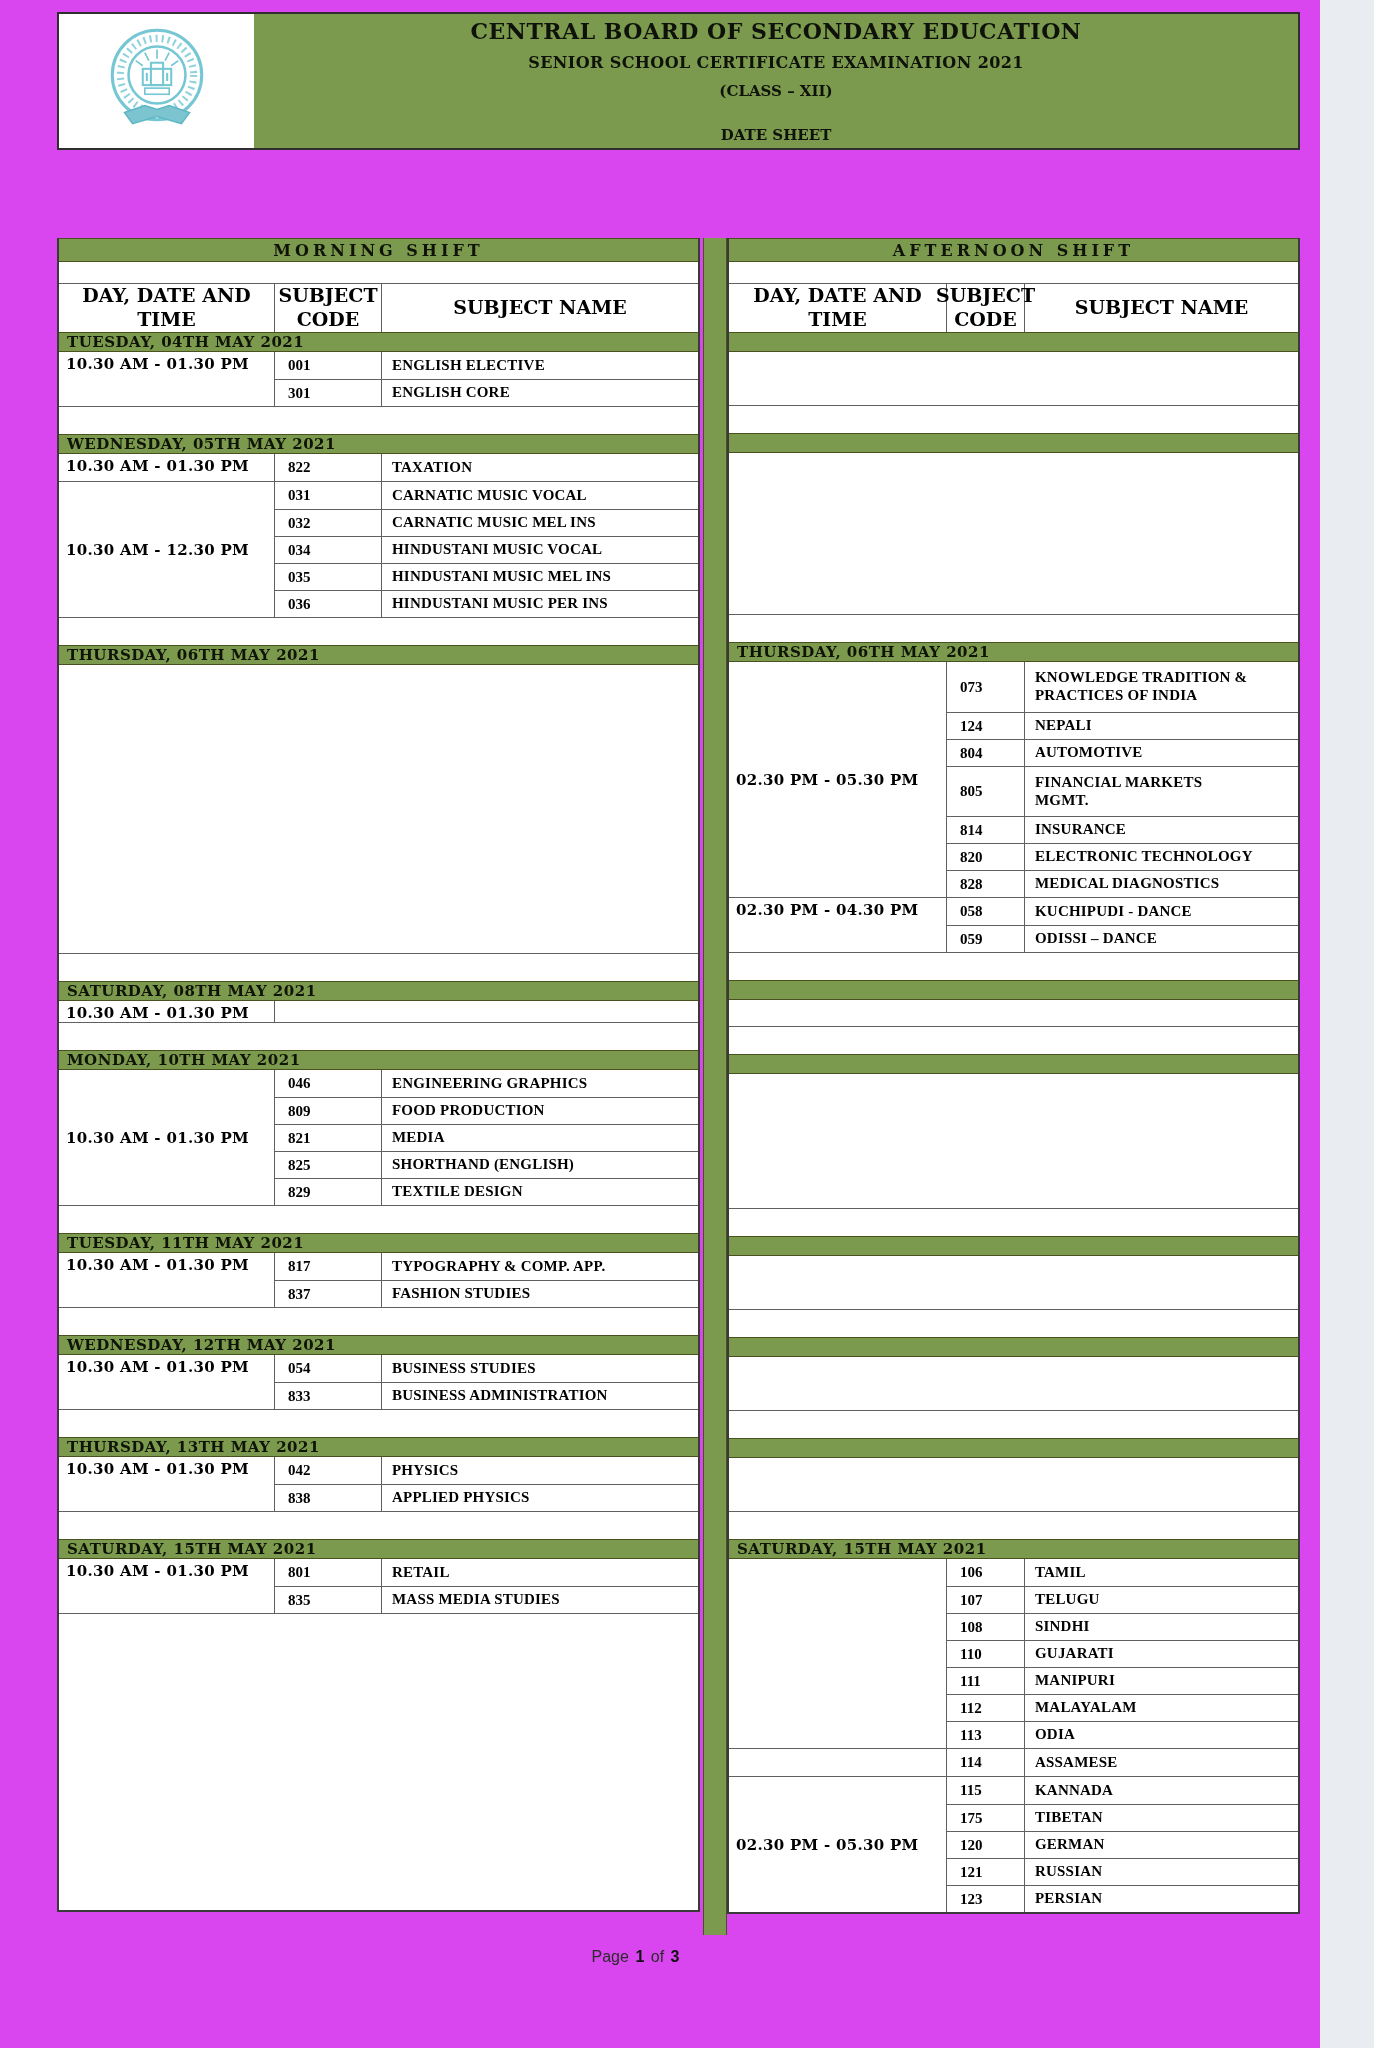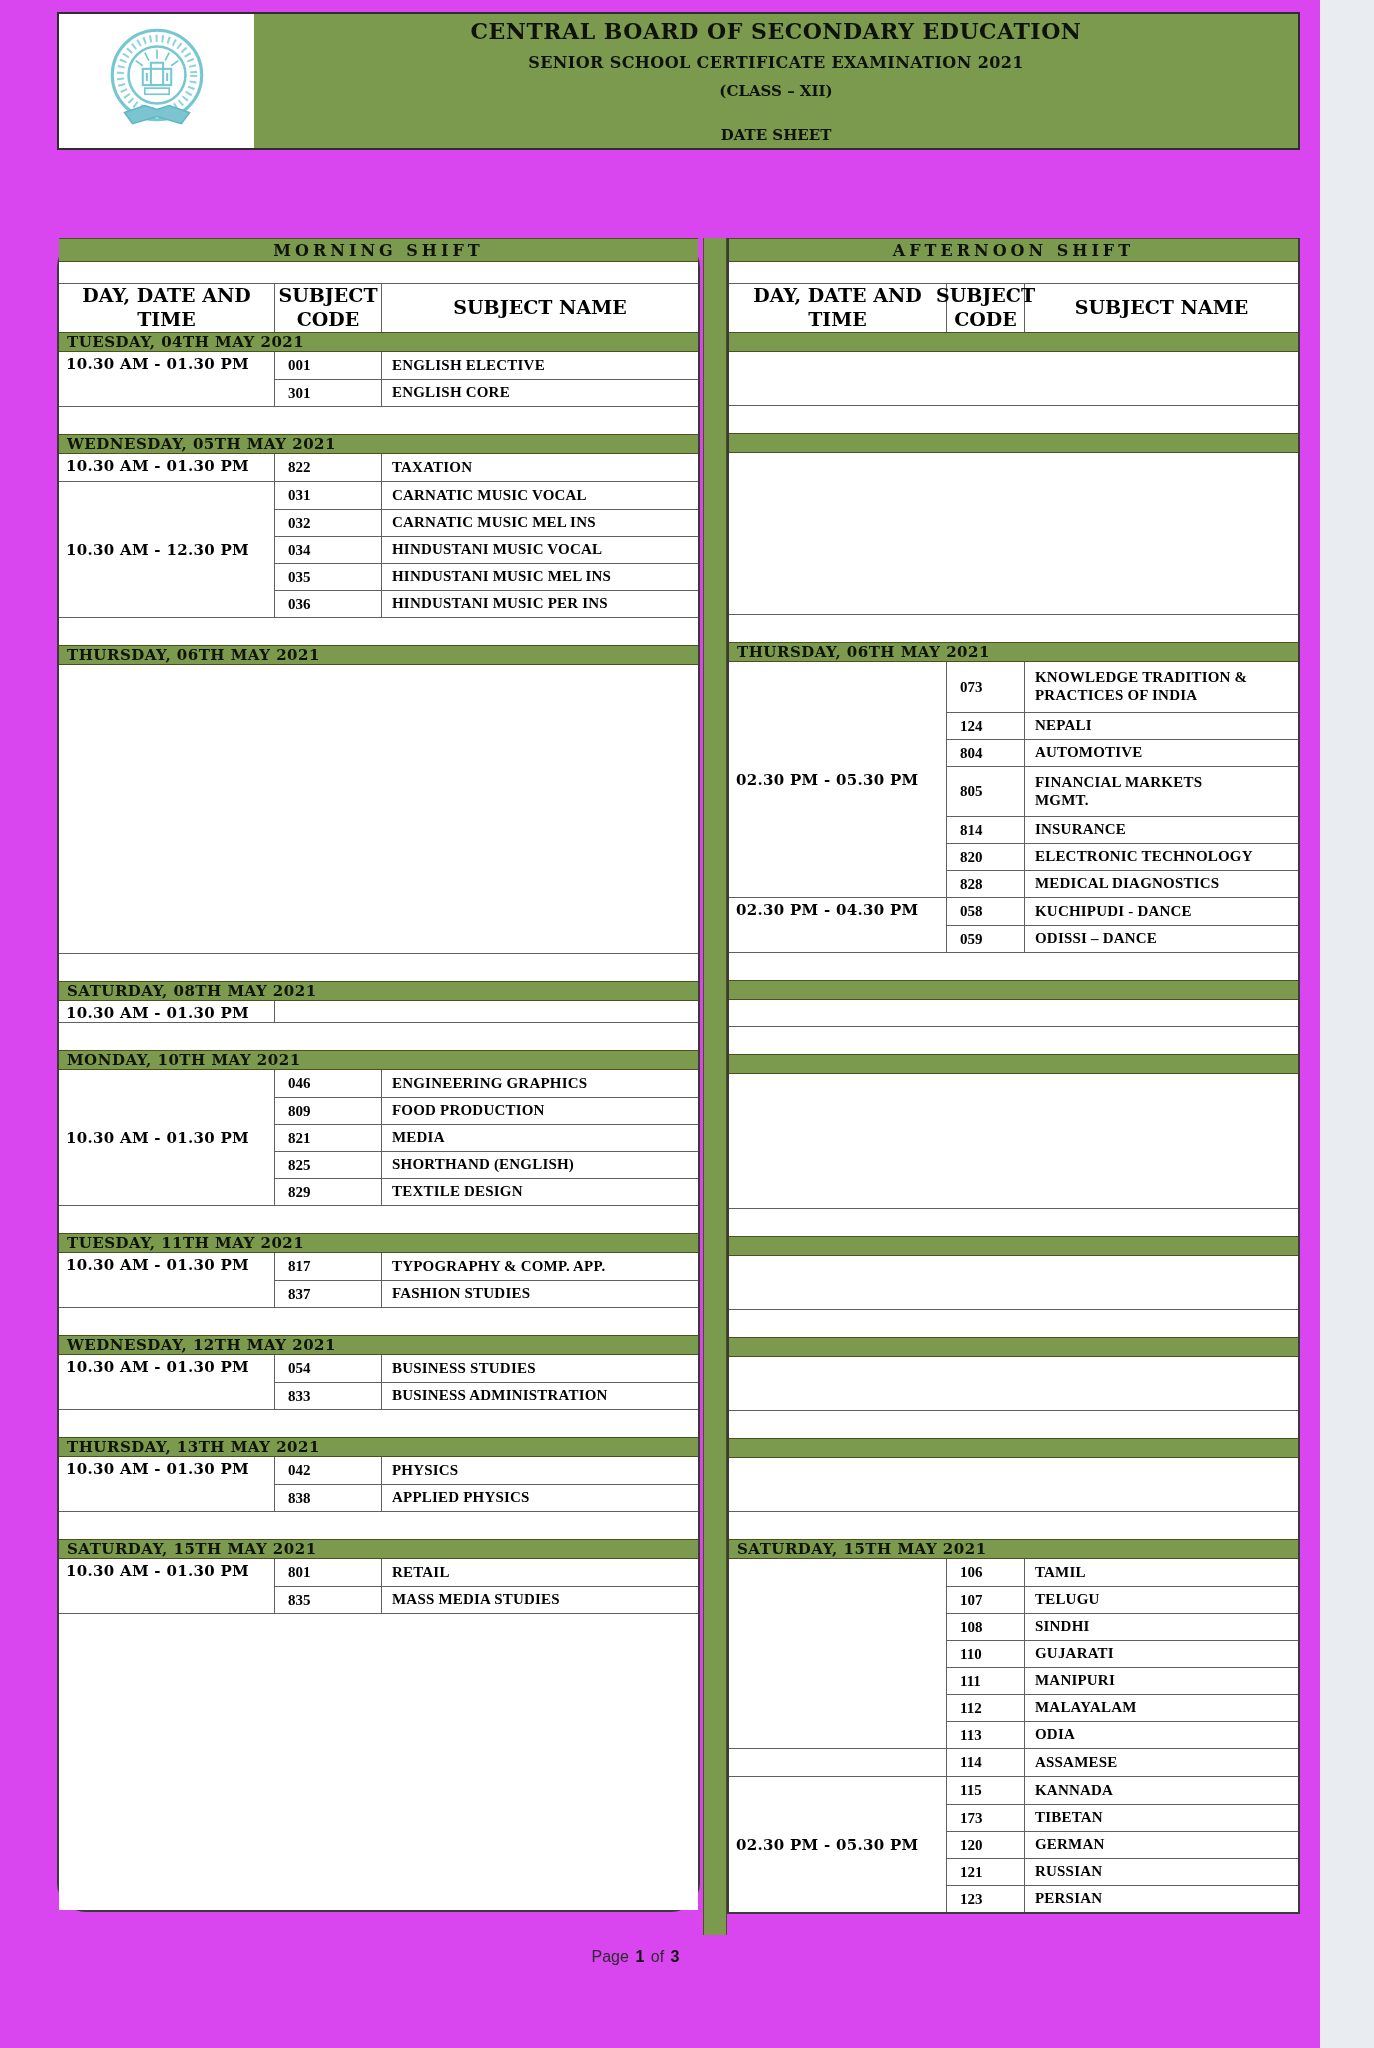--- a/index.html
+++ b/index.html
@@ -44,21 +44,21 @@
     width: 24px; height: 1697px;
     background: #7c9a4d;
     border-left: 1px solid #49521f; border-right: 1px solid #49521f;
   }
   .shift-table {
     position: absolute; top: 0;
     border-left: 2px solid #3a3a3a; border-right: 2px solid #3a3a3a;
     border-bottom: 2px solid #3a3a3a;
     background: #ffffff;
   }
-  .shift-table.morning   { left: 0;     width: 643px; border-radius: 29px; --tw: 216px; --cw: 107px; }
+  .shift-table.morning   { left: 0;     width: 643px; --tw: 216px; --cw: 107px; }
   .shift-table.afternoon { left: 670px; width: 573px; --tw: 218px; --cw: 78px;  }
   .sbanner {
     background: #7c9a4d;
     border-top: 1.5px solid #49521f; border-bottom: 1.5px solid #49521f;
     display: flex; align-items: center;
     color: #101408; font-weight: bold;
   }
   .shift-title-banner { height: 24px; justify-content: center; font-size: 16px; letter-spacing: 4px; }
   .date-banner { height: 20px; font-size: 15px; letter-spacing: .5px; padding-left: 8px; }
   .spacer { height: 22px; background: #fff; border-bottom: 1px solid #606060; }
@@ -512,21 +512,21 @@
               <div class="group">
                 <div class="g-time center">
                   <span>02.30 PM - 05.30 PM</span>
                 </div>
                 <div class="entries">
                   <div class="entry">
                     <div class="code">115</div>
                     <div class="name">KANNADA</div>
                   </div>
                   <div class="entry">
-                    <div class="code">173</div>
+                    <div class="code">175</div>
                     <div class="name">TIBETAN</div>
                   </div>
                   <div class="entry">
                     <div class="code">120</div>
                     <div class="name">GERMAN</div>
                   </div>
                   <div class="entry">
                     <div class="code">121</div>
                     <div class="name">RUSSIAN</div>
                   </div>

